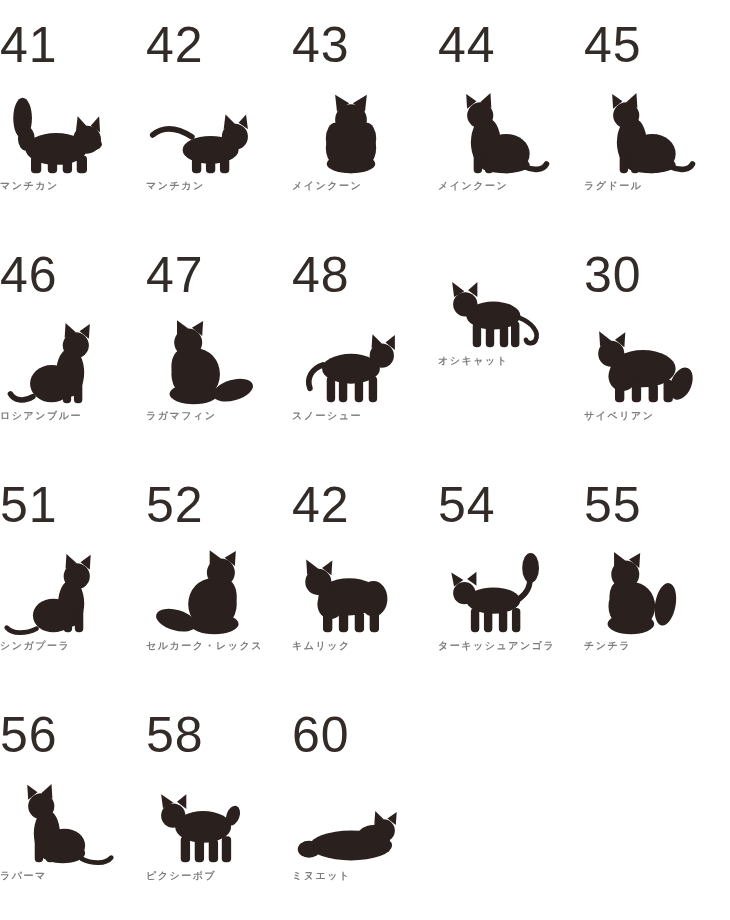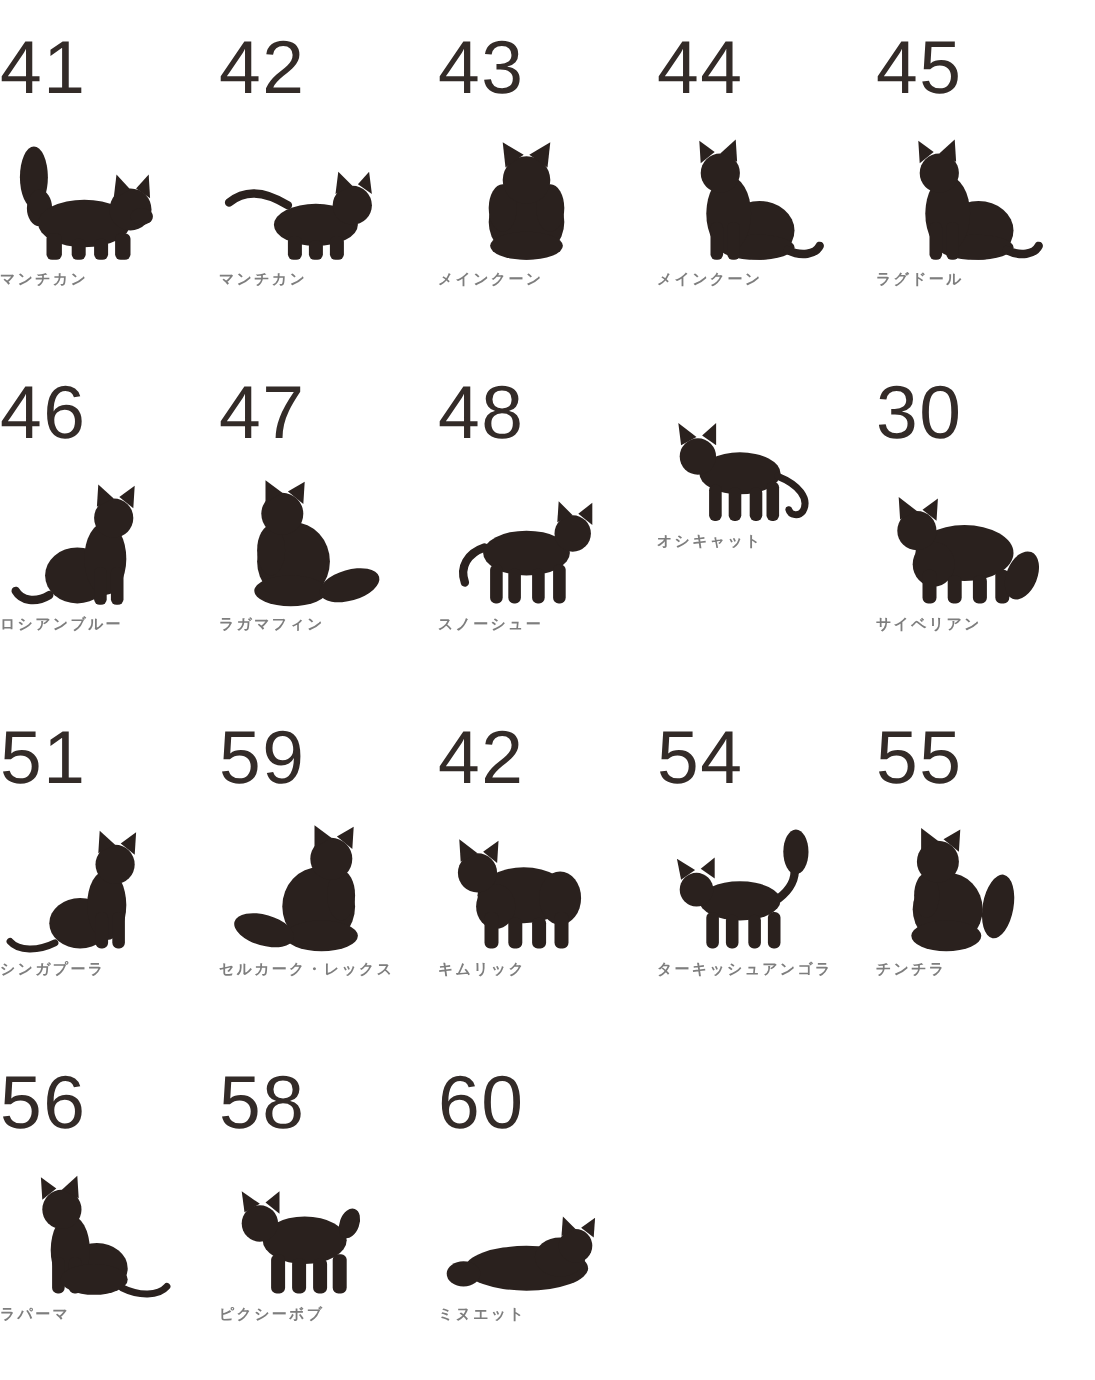--- a/index.html
+++ b/index.html
@@ -229,21 +229,21 @@
           <circle cx="79" cy="28" r="14" fill="currentColor"></circle>
           <polygon points="67,20 68,4 79,14" fill="currentColor"></polygon>
           <polygon points="83,13 94,5 93,21" fill="currentColor"></polygon>
           <path d="M36,84 C24,90 10,90 4,83" stroke="currentColor" stroke-width="5" fill="none" stroke-linecap="round"></path>
         </svg>
     </div>
     <div class="label">シンガプーラ</div>
   </div>
 
   <div class="cell">
-    <div class="num">59</div>
+    <div class="num">52</div>
     <div class="art">
       <svg viewBox="0 0 120 95" xmlns="http://www.w3.org/2000/svg" aria-hidden="true">
           <ellipse cx="68" cy="58" rx="26" ry="28" fill="currentColor"></ellipse>
           <ellipse cx="70" cy="79" rx="26" ry="11" fill="currentColor"></ellipse>
           <ellipse cx="84" cy="50" rx="10" ry="18" fill="currentColor"></ellipse>
           <circle cx="77" cy="24" r="15" fill="currentColor"></circle>
           <polygon points="65,16 65,0 77,9" fill="currentColor"></polygon>
           <polygon points="81,8 93,1 92,17" fill="currentColor"></polygon>
           <ellipse cx="29" cy="75" rx="22" ry="11" transform="rotate(16 29 75)" fill="currentColor"></ellipse>
         </svg>

